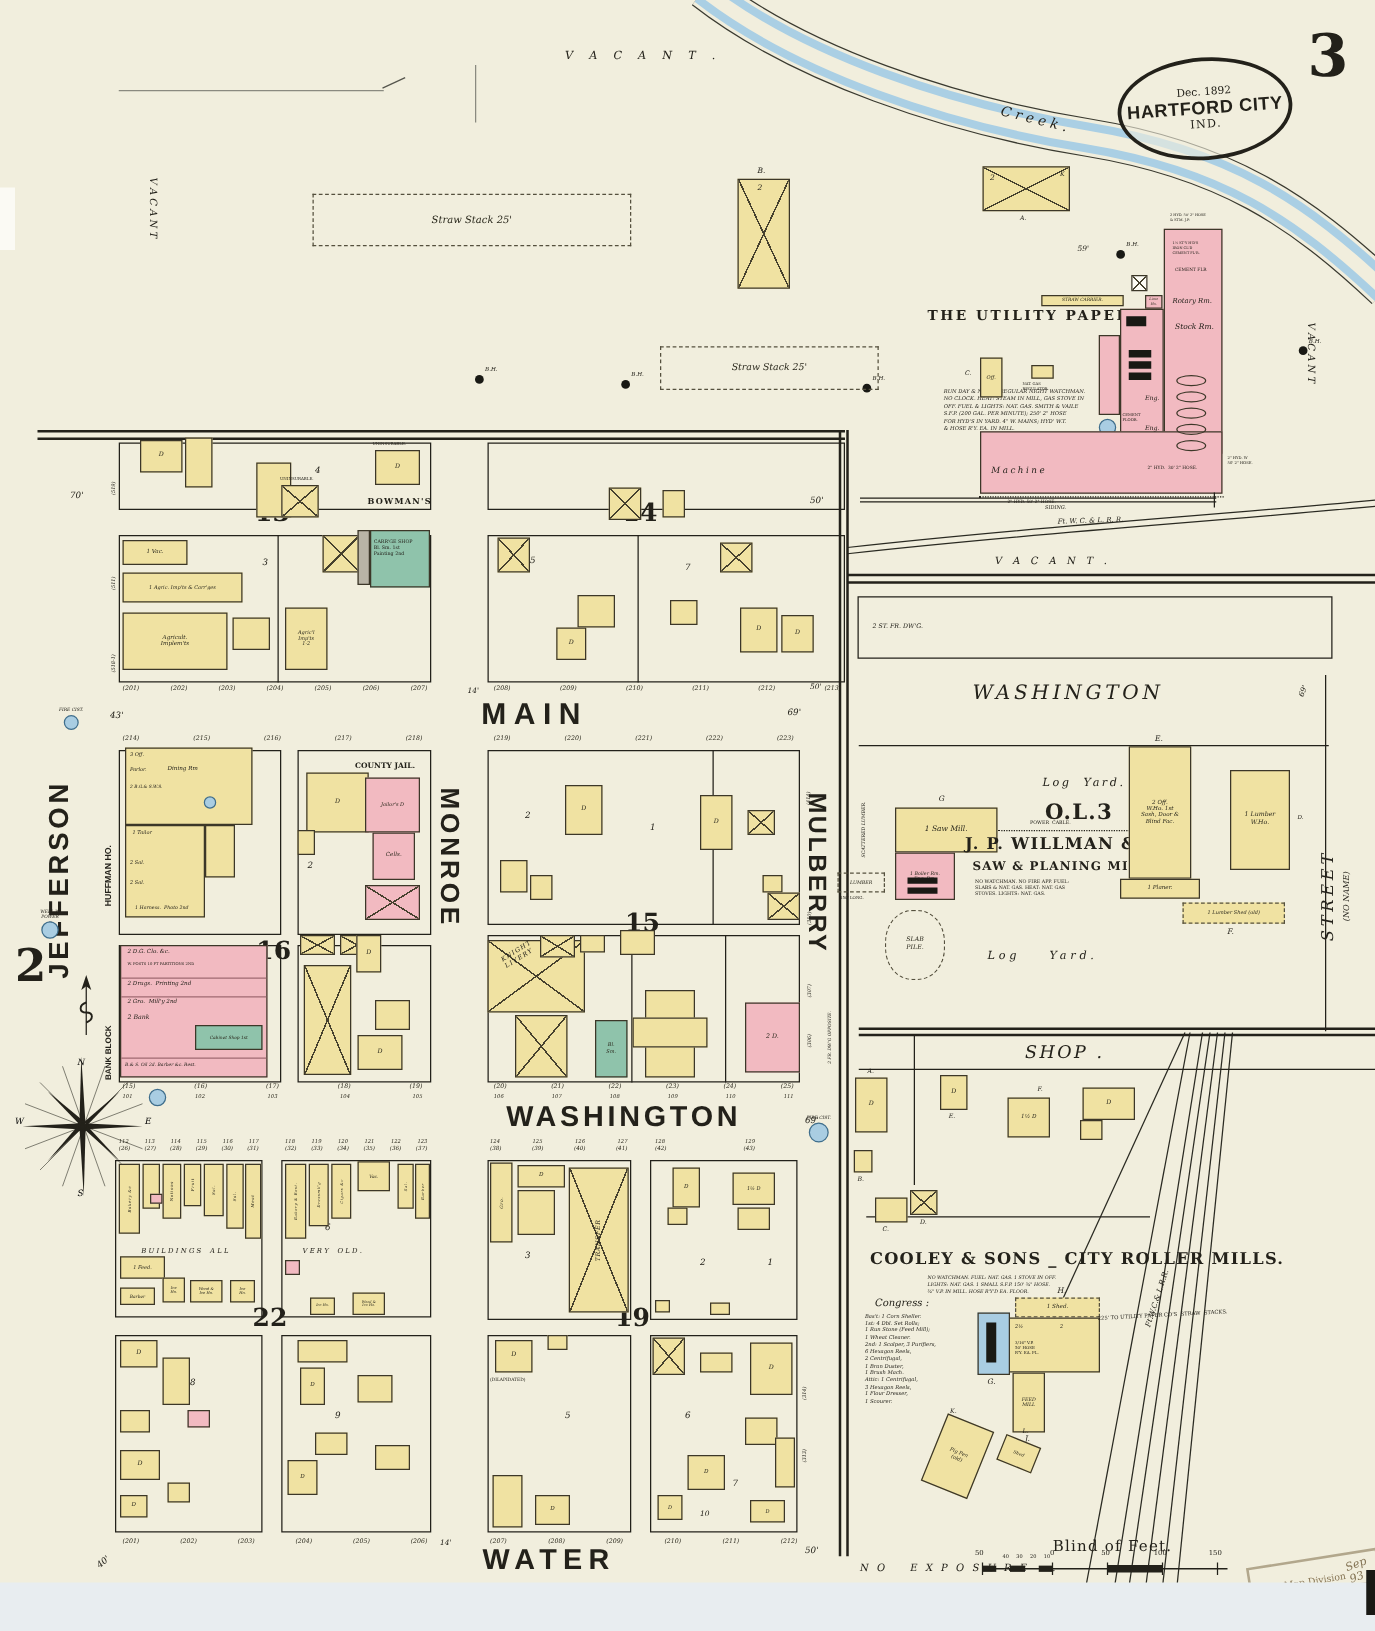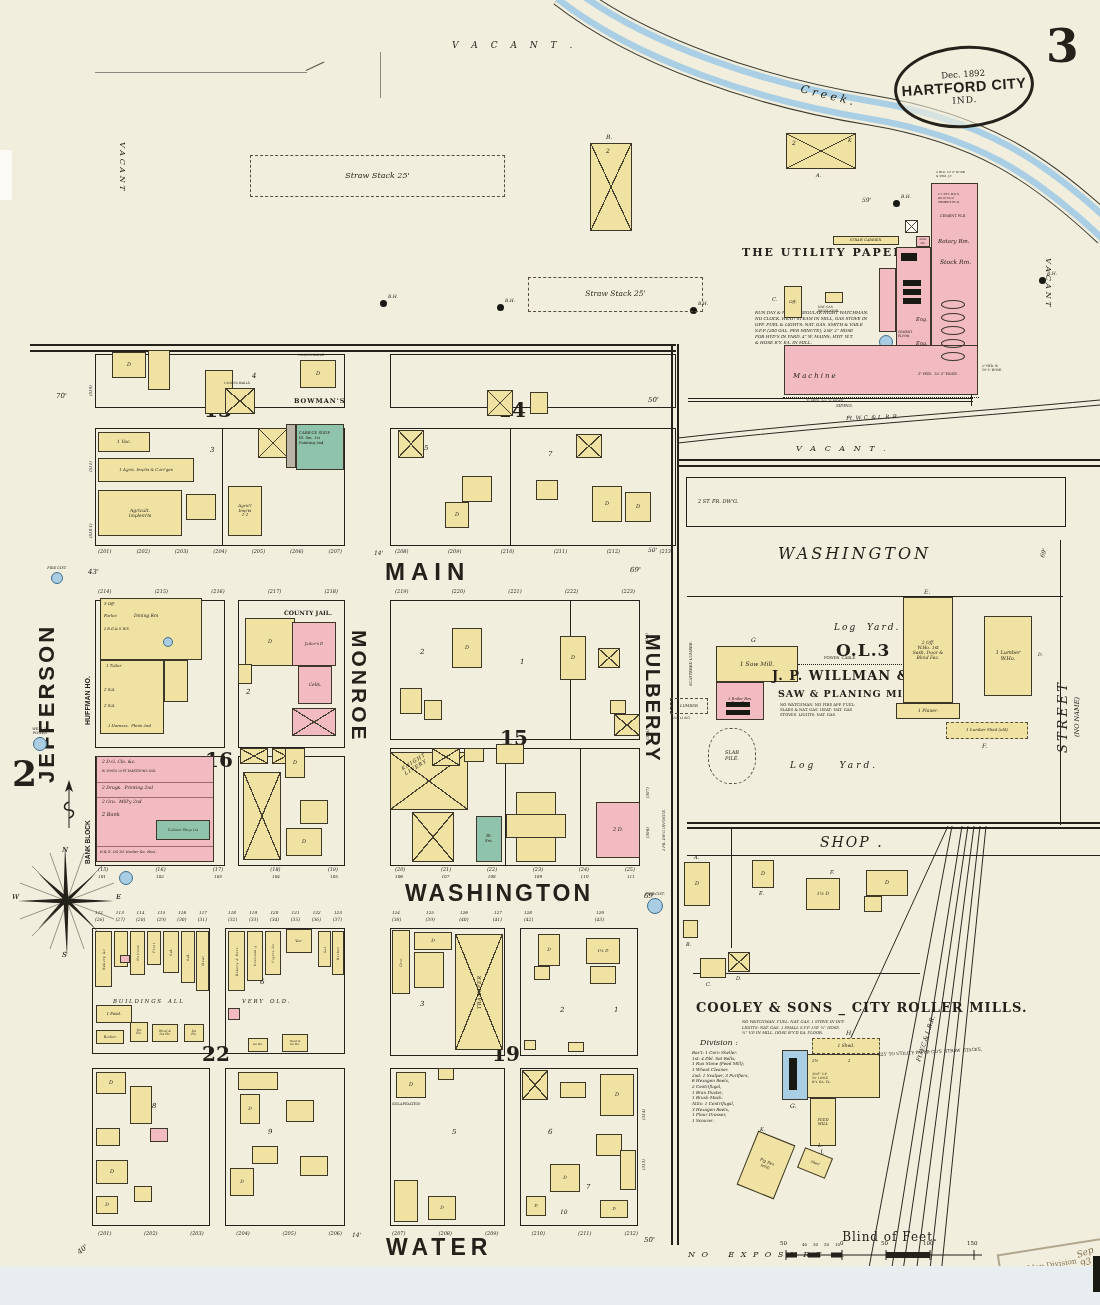--- a/index.html
+++ b/index.html
@@ -67,21 +67,21 @@
 NO CLOCK. HEAT: STEAM IN MILL, GAS STOVE IN
 OFF. FUEL &amp; LIGHTS: NAT. GAS. SMITH &amp; VAILE
 S.F.P. (200 GAL. PER MINUTE); 250' 2" HOSE
 FOR HYD'S IN YARD. 4" W. MAINS; HYD' W.T.
 &amp; HOSE R'Y. EA. IN MILL.</div>
 
   <div class="abs" style="left:696px;top:1000px;font:bold 13px 'DejaVu Serif',serif;letter-spacing:1px;white-space:nowrap">COOLEY &amp; SONS _ CITY ROLLER MILLS.</div>
   <div class="abs tinynote" style="left:742px;top:1019px;width:175px;font-size:3.8px">NO WATCHMAN. FUEL: NAT. GAS. 1 STOVE IN OFF.
 LIGHTS: NAT. GAS. 1 SMALL S.F.P. 150' ¾" HOSE.
 ¾" V.P. IN MILL. HOSE R'Y'D EA. FLOOR.</div>
-  <div class="abs" style="left:700px;top:1038px;font:italic 8px 'DejaVu Serif',serif">Division :</div>
+  <div class="abs" style="left:700px;top:1038px;font:italic 8px 'DejaVu Serif',serif">Congress :</div>
   <div class="abs tinynote" style="left:692px;top:1050px;width:118px;font-size:4.2px;line-height:1.35">Bas't: 1 Corn Sheller.
 1st: 4 Dbl. Set Rolls;
   1 Run Stone (Feed Mill);
   1 Wheat Cleaner.
 2nd: 1 Scalper, 3 Purifiers,
   6 Hexagon Reels,
   2 Centrifugal,
   1 Bran Duster,
   1 Brush Mach.
 Attic: 1 Centrifugal,

